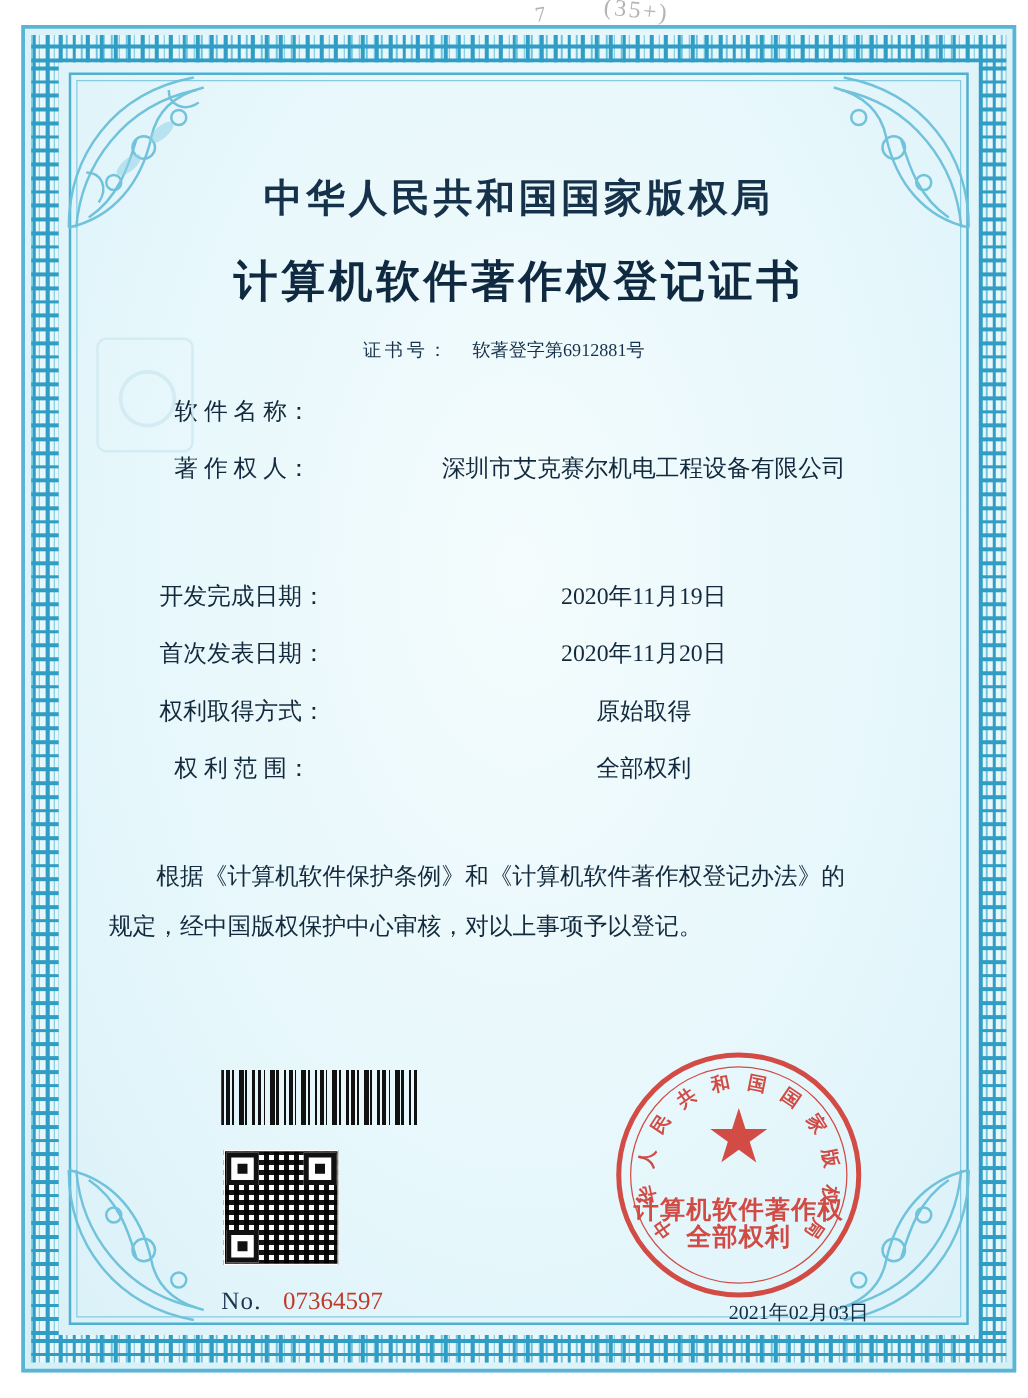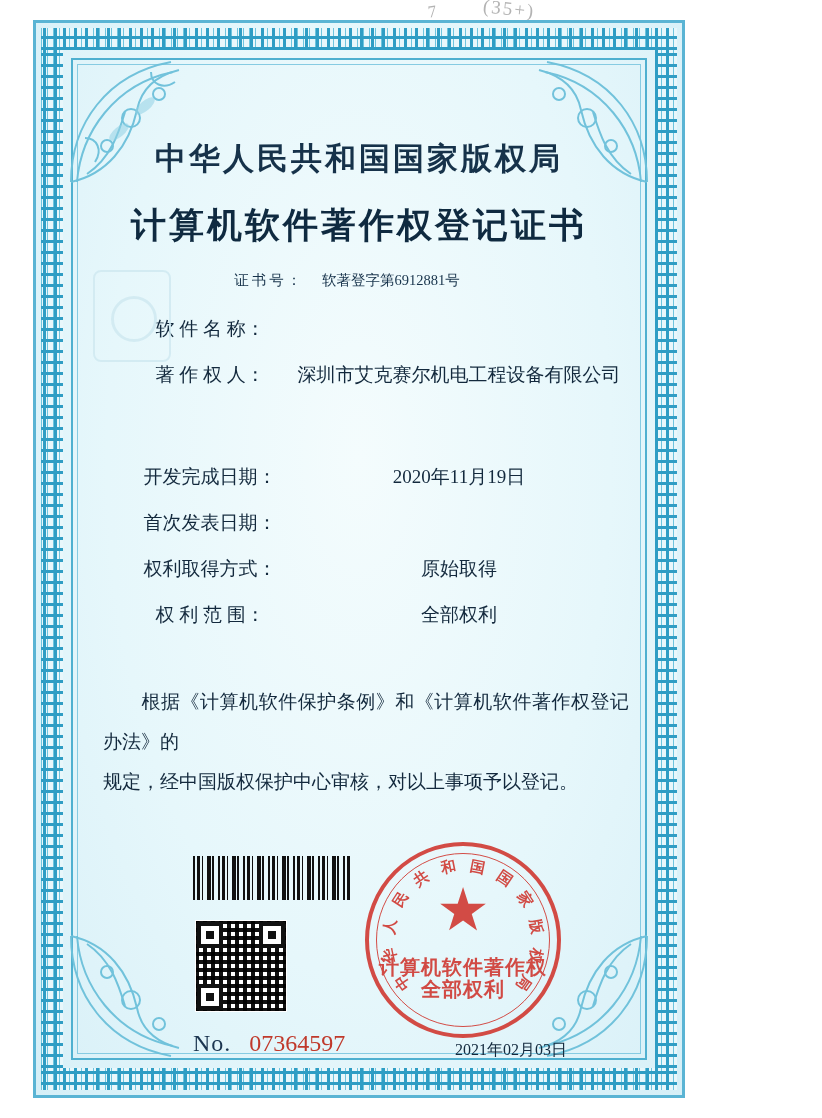--- a/index.html
+++ b/index.html
@@ -32,26 +32,25 @@
     opacity: .75;
   }
   .scribble span.s1 { position:absolute; left: 10px; top: 2px; transform: rotate(-8deg);}
   .scribble span.s2 { position:absolute; left: 65px; top: -2px; transform: rotate(6deg); font-size:19px;}
 
   
   .cert {
     position: absolute;
     left: 17px;
     top: 20px;
-    width: 652px;
+    width: 796px;
     height: 1078px;
     background:
       radial-gradient(ellipse at 50% 40%, #f2fbfd 0%, #e3f6fb 55%, #d5eff7 100%);
     box-sizing: border-box;
-    margin-left: 16px;
   }
 
   
   .border-outer {
     position: absolute;
     inset: 0;
     border: 3px solid #5ab4d4;
     box-sizing: border-box;
   }
   .border-meander {
@@ -237,21 +236,21 @@
     box-shadow: inset 0 0 0 4px #111, inset 0 0 0 9px #fff, inset 0 0 0 14px #111;
   }
   .qr .f1 { left: 2px;  top: 2px; }
   .qr .f2 { right: 2px; top: 2px; }
   .qr .f3 { left: 2px;  bottom: 2px; }
 
   .noline {
     position: absolute;
     left: 108px;
     top: 958px;
-    font-size: 24px;
+    font-size: 20px;
     color: #1b3550;
   }
   .noline .no { letter-spacing: 1px; }
   .noline .num {
     color: #c0392b;
     margin-left: 12px;
     font-family: "Liberation Serif", serif;
   }
 
   
@@ -409,20 +408,21 @@
 
         <div class="frow">
           <div class="k">开发完成日期：</div>
           <div class="v">2020年11月19日</div>
         </div>
 
         <div class="gap-b"></div>
 
         <div class="frow">
           <div class="k">首次发表日期：</div>
+          <div class="v">2020年11月20日</div>
         </div>
 
         <div class="gap-b"></div>
 
         <div class="frow">
           <div class="k">权利取得方式：</div>
           <div class="v">原始取得</div>
         </div>
 
         <div class="gap-b"></div>

